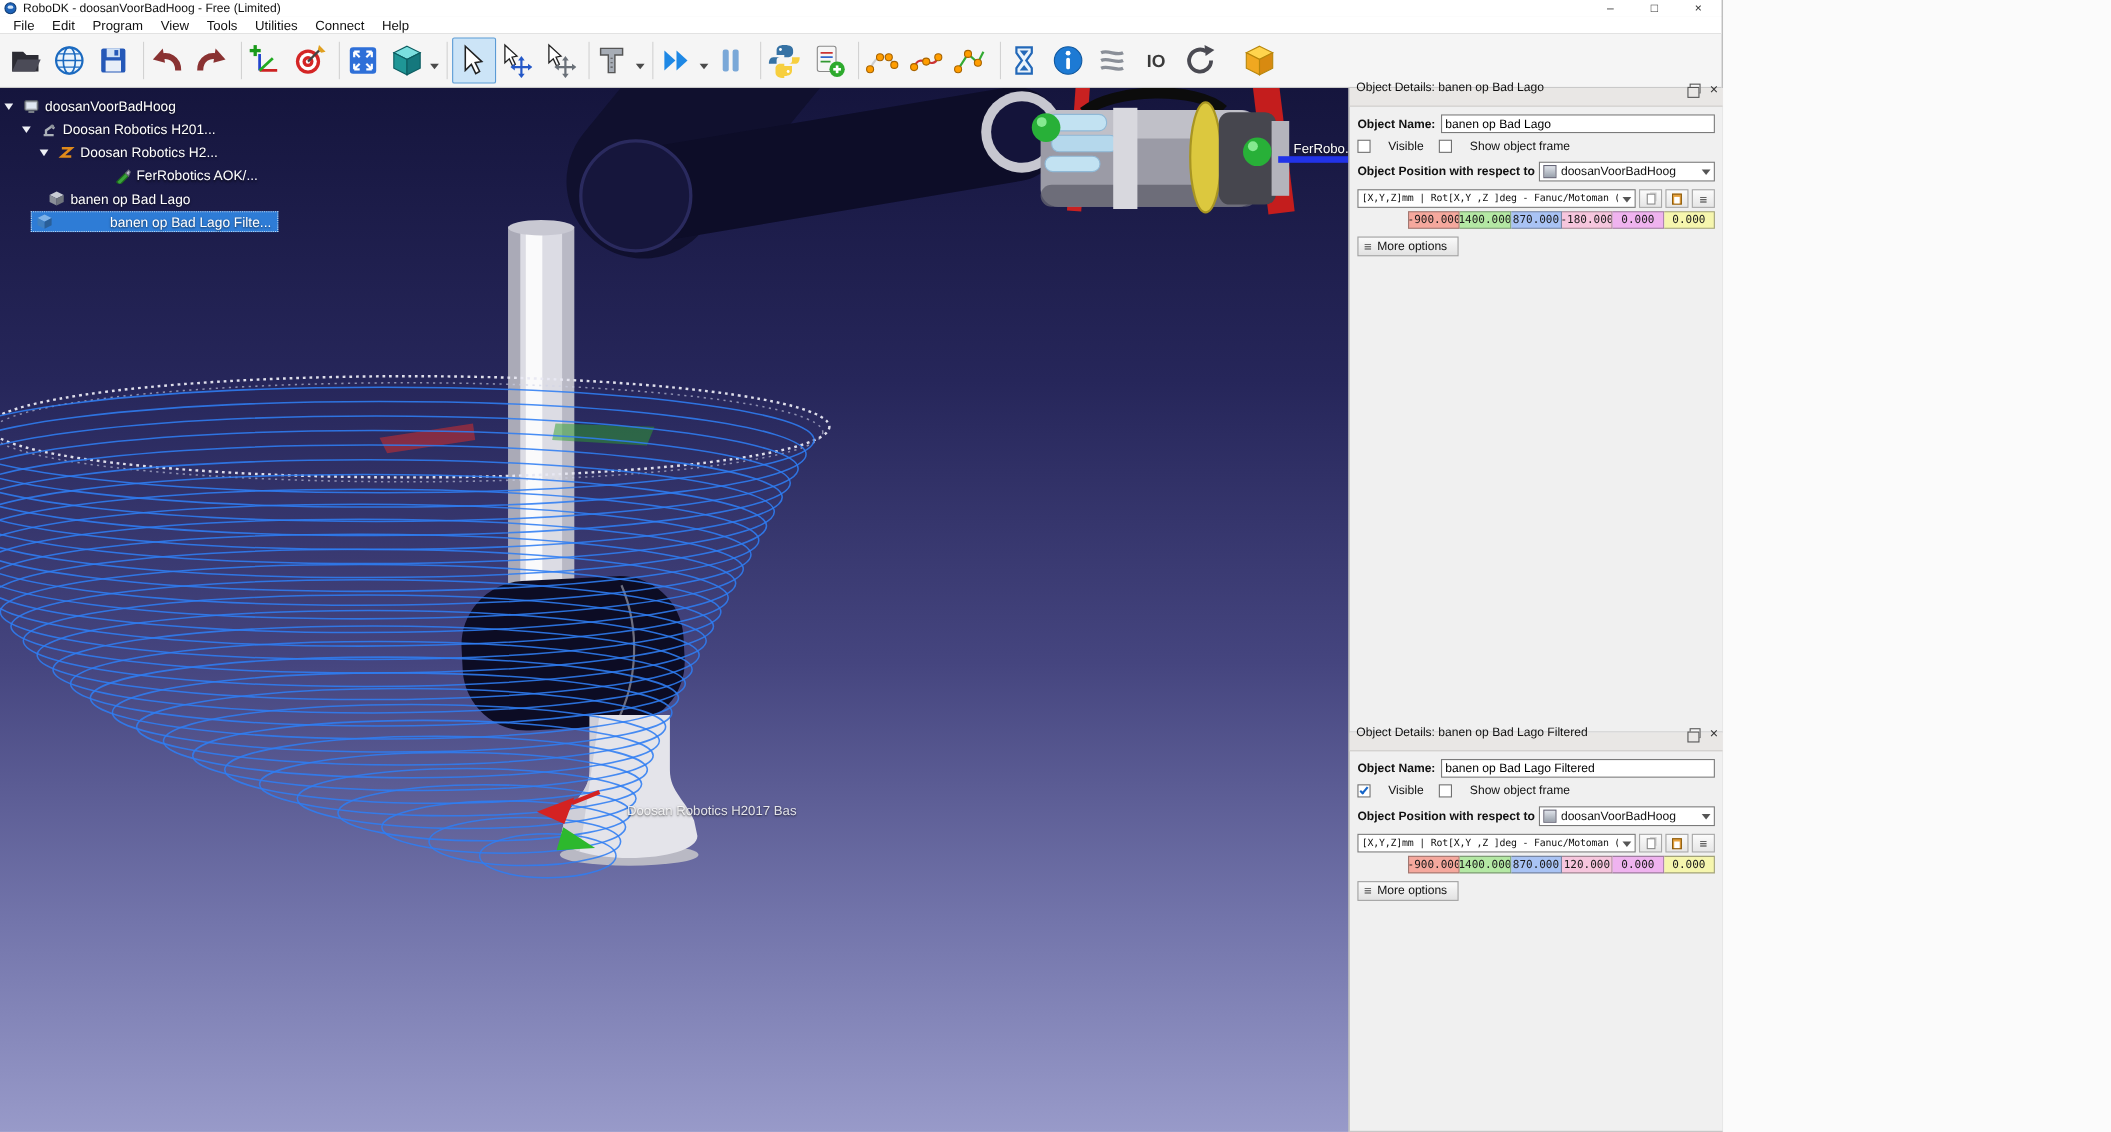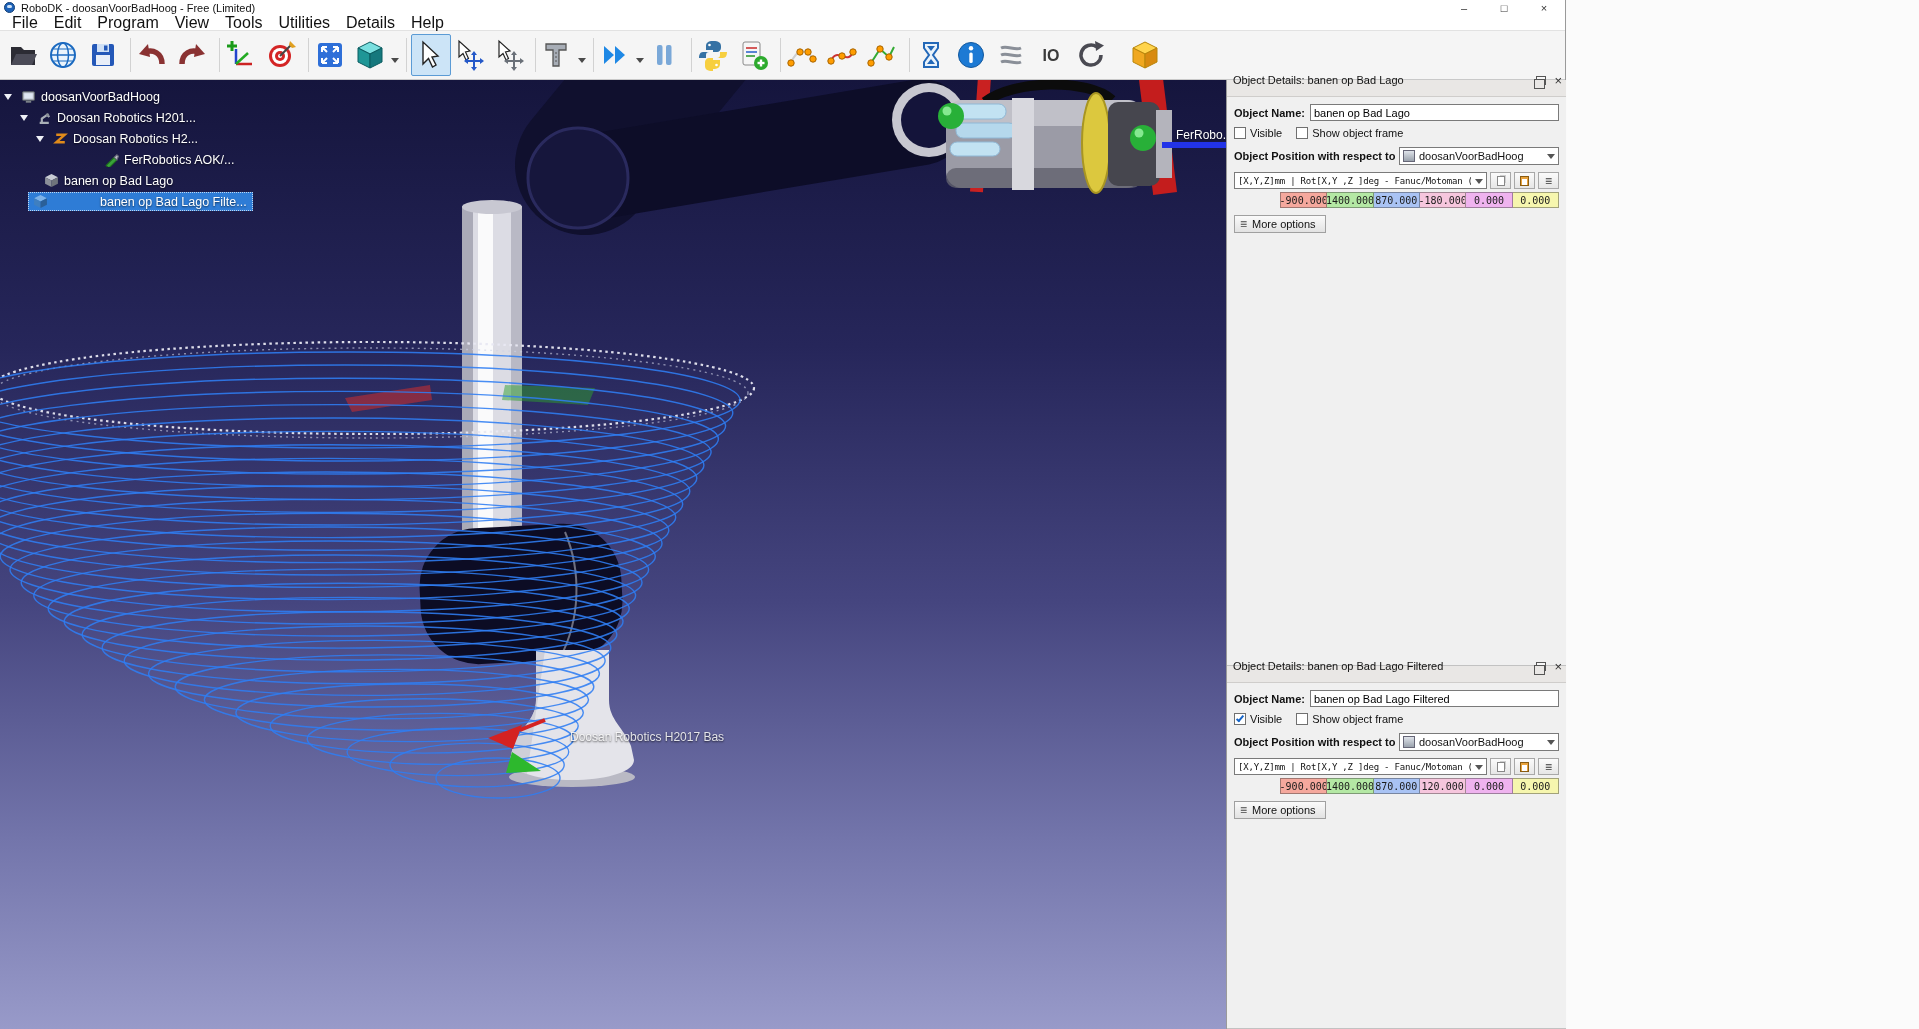--- a/index.html
+++ b/index.html
@@ -13,21 +13,21 @@
   .titlebar { height:15px; background:#ffffff; display:flex; align-items:center; padding:0 4px; font-size:11px; }
   .titlebar .logo { width:11px; height:11px; border-radius:50%; background:#1d62b8; border:1px solid #123e75; margin-right:6px; position:relative; }
   .titlebar .logo::after { content:""; position:absolute; left:2px; top:2px; width:5px; height:3px; background:#cfe3f8; border-radius:2px; }
   .titlebar .wtitle { flex:0 1 auto; }
   .titlebar .spacer { flex:1; }
   .wctrls { display:flex; gap:14px; margin-right:4px; }
   .wctrl { width:26px; text-align:center; font-size:11px; color:#333; cursor:default; line-height:14px; }
 
   
   .menubar { height:16px; background:#ffffff; border-bottom:1px solid #e2e2e2; display:flex; align-items:center; padding-left:4px; }
-  .menu-item { padding:0 8px; font-size:16px; color:#111; line-height:16px; }
+  .menu-item { padding:0 8px; font-size:12px; color:#111; line-height:16px; }
 
   
   .toolbar { height:49px; background:#f5f5f5; border-bottom:1px solid #c9c9c9; display:flex; align-items:center; padding-left:6px; }
   .tb-btn { width:40px; height:42px; display:flex; align-items:center; border:1px solid transparent; border-radius:2px; }
   .tb-btn.active { background:#cce4f7; border-color:#5b9bd5; }
   .tb-sep { width:1px; height:34px; background:#d2d2d2; margin:0 4px; }
   .tb-caret { width:0; height:0; border:4px solid transparent; border-top:5px solid #4a4a4a; margin:14px 3px 0 -2px; }
   .tb-gap { width:14px; }
 
   
@@ -53,21 +53,21 @@
   .p-hbtns { display:flex; align-items:center; gap:8px; }
   .p-float { width:10px; height:9px; border:1px solid #555; position:relative; display:inline-block; background:#f8f8f8; }
   .p-float::after { content:""; position:absolute; left:-3px; top:2px; width:9px; height:8px; border:1px solid #555; background:#e9e7e5; }
   .p-close { font-size:13px; line-height:11px; color:#333; }
   .p-body { padding:7px 7px 0 7px; }
   .row { display:flex; align-items:center; }
   .rname { margin-bottom:6px; }
   .blabel { font-weight:bold; font-size:11px; white-space:nowrap; }
   .tinput { flex:1; margin-left:5px; height:17px; border:1px solid #7a7a7a; background:#fff; font-family:"Liberation Sans",sans-serif; font-size:11px; padding:0 3px; }
   .rchecks { margin-bottom:8px; gap:14px; }
-  .chk { display:flex; align-items:center; font-size:11px; }
+  .chk { display:flex; align-items:center; font-size:11px;gap:12px; }
   .chk .box { width:12px; height:12px; border:1px solid #707070; background:#fff; margin-right:4px; position:relative; }
   .chk .mark { display:none; position:absolute; left:3px; top:0px; width:4px; height:8px; border-right:2px solid #1464c8; border-bottom:2px solid #1464c8; transform:rotate(40deg); }
   .chk.checked .mark { display:block; }
   .rpos { margin-bottom:7px; }
   .blabel2 { font-weight:bold; font-size:11px; white-space:nowrap; flex:1; }
   .combo { display:flex; align-items:center; border:1px solid #7a7a7a; background:#fff; height:18px; padding:0 2px 0 3px; overflow:hidden; }
   .combo .caret { width:0; height:0; border:4px solid transparent; border-top:5px solid #555; margin:5px 1px 0 4px; flex:0 0 auto; }
   .combo-text { font-size:11px; white-space:nowrap; overflow:hidden; flex:1; }
   .refcombo { width:160px; flex:0 0 auto; }
   .sticon { width:12px; height:12px; margin-right:4px; flex:0 0 auto; background:linear-gradient(180deg,#dfe3ea,#9aa2ad); border:1px solid #667; }
@@ -105,21 +105,21 @@
     </span>
   </div>
 
   <div class="menubar">
     <span class="menu-item">File</span>
     <span class="menu-item">Edit</span>
     <span class="menu-item">Program</span>
     <span class="menu-item">View</span>
     <span class="menu-item">Tools</span>
     <span class="menu-item">Utilities</span>
-    <span class="menu-item">Details</span>
+    <span class="menu-item">Connect</span>
     <span class="menu-item">Help</span>
   </div>
 
   <div class="toolbar">
     <span class="tb-btn">
         <svg width="32" height="32" viewBox="0 0 32 32">
           <path d="M4 8 L14 8 L17 11 L28 11 L28 26 L4 26 Z" fill="#2c2c34"></path>
           <path d="M4 26 L9 15 L30 15 L25 26 Z" fill="#4b4b57"></path>
         </svg>
       </span>

